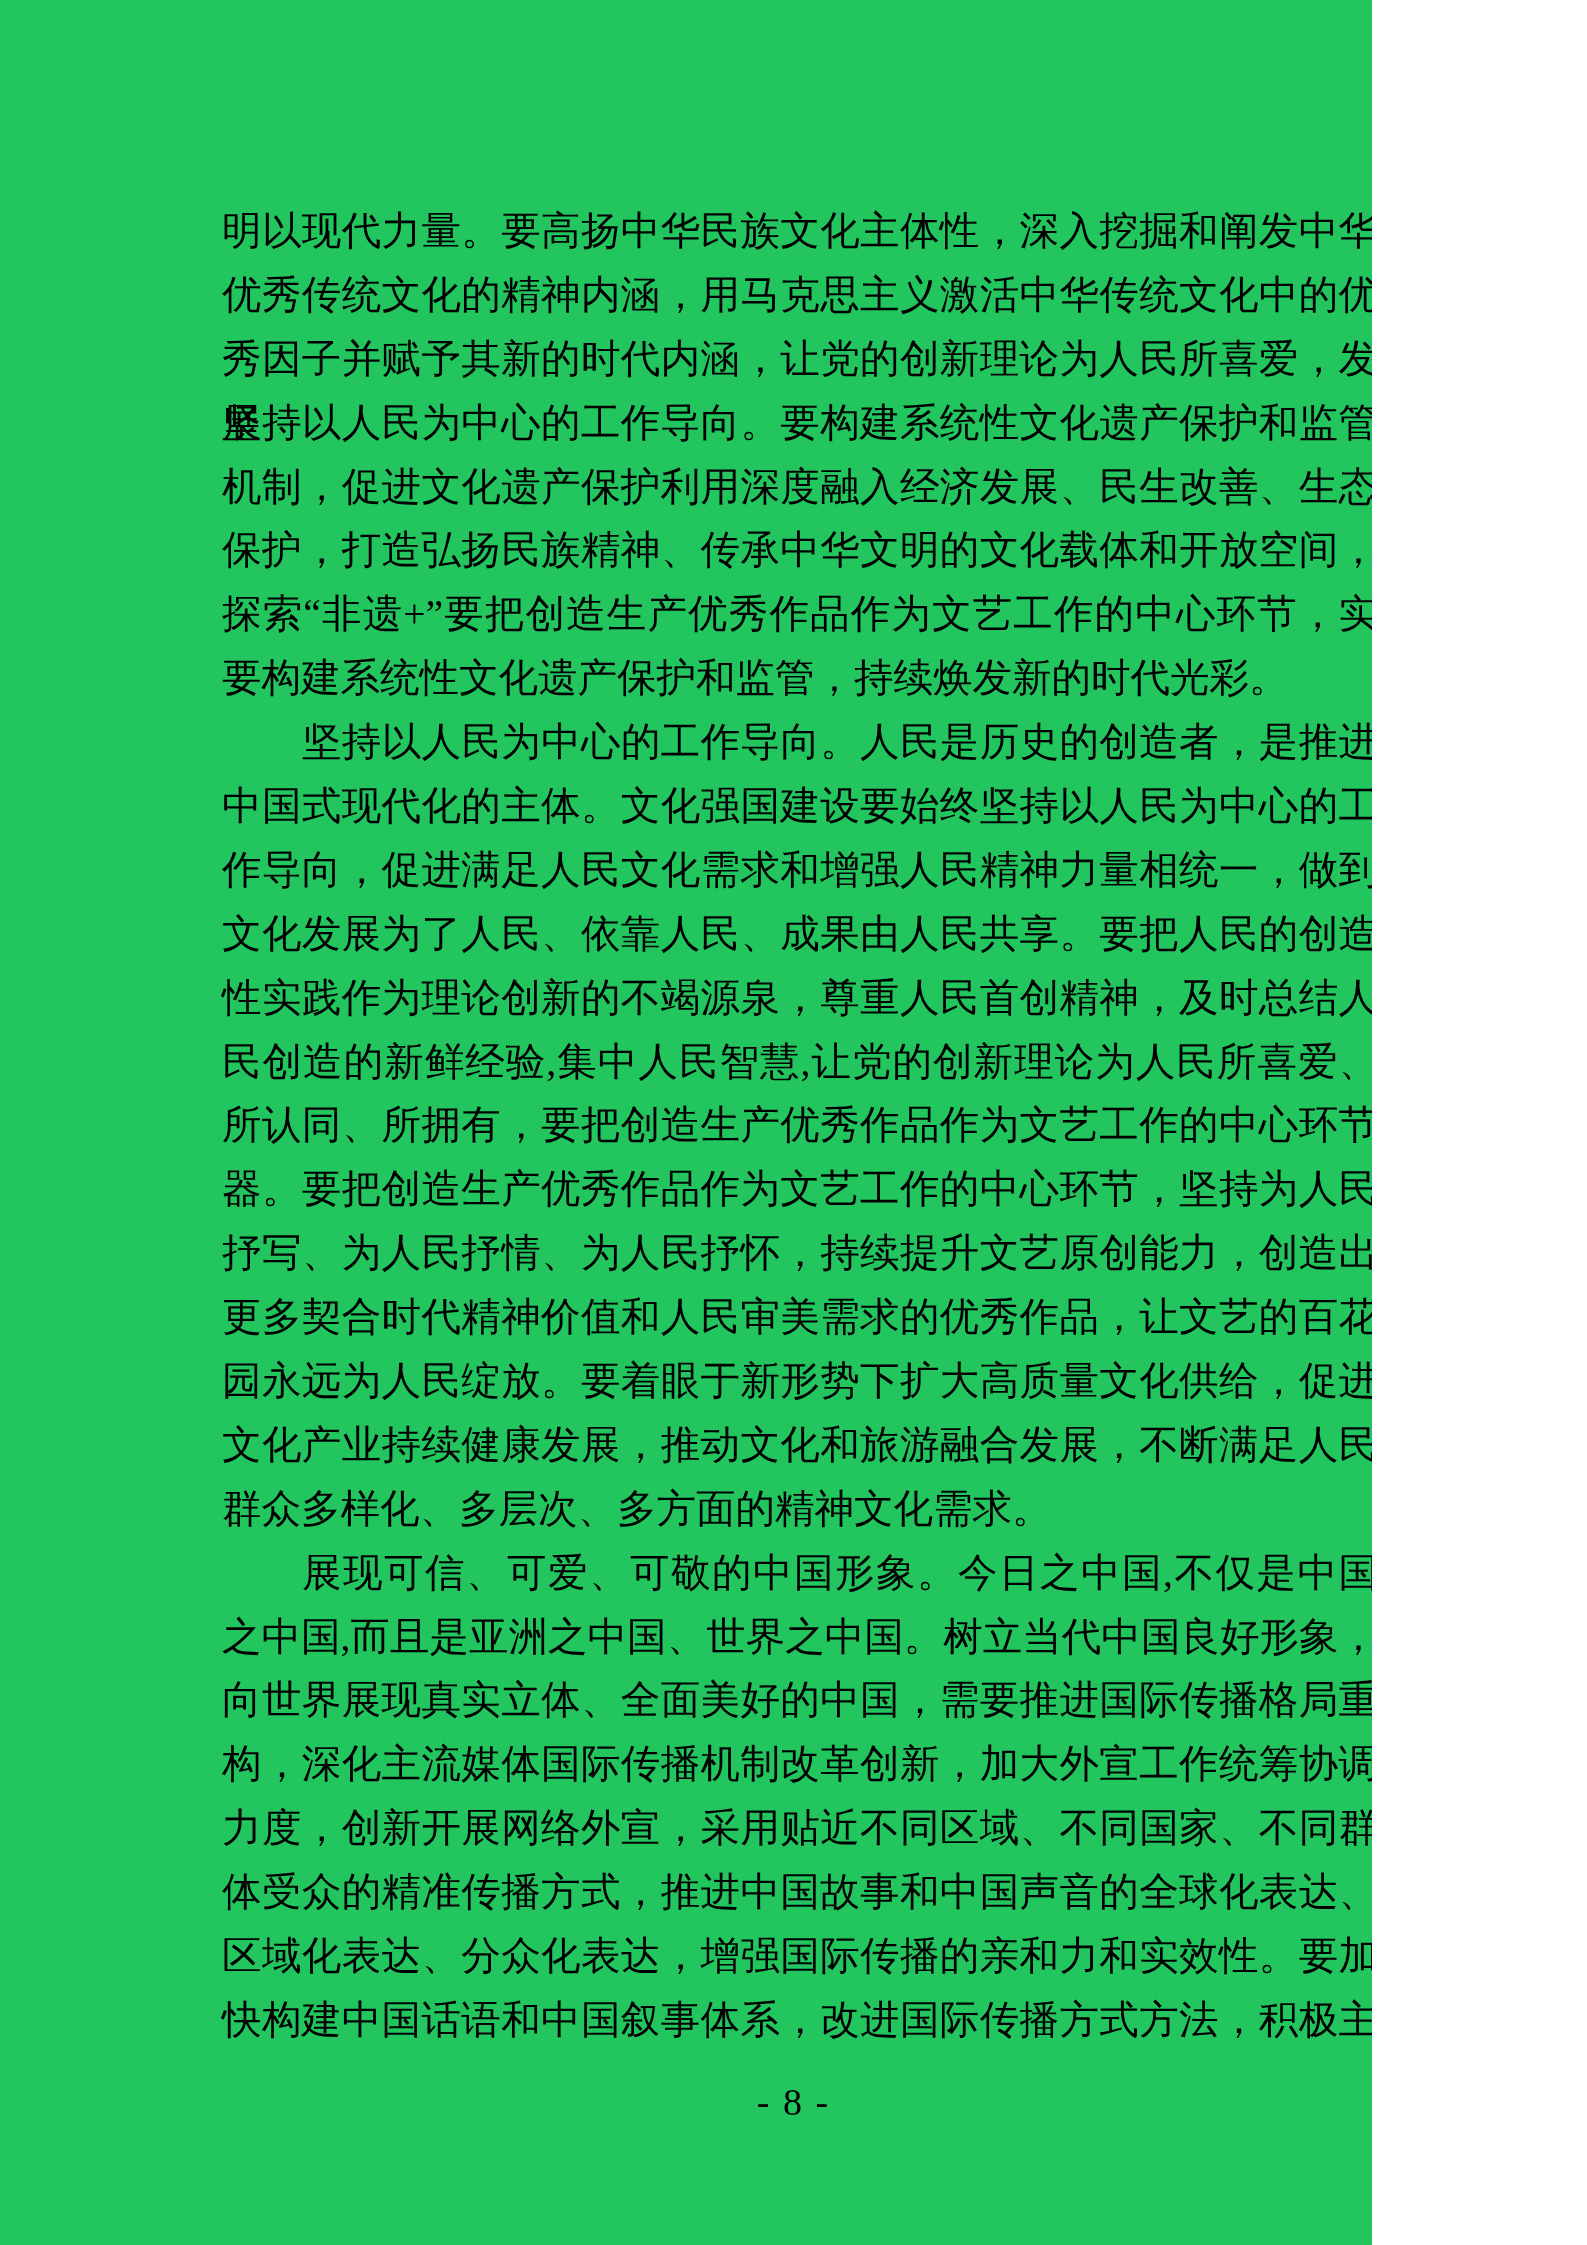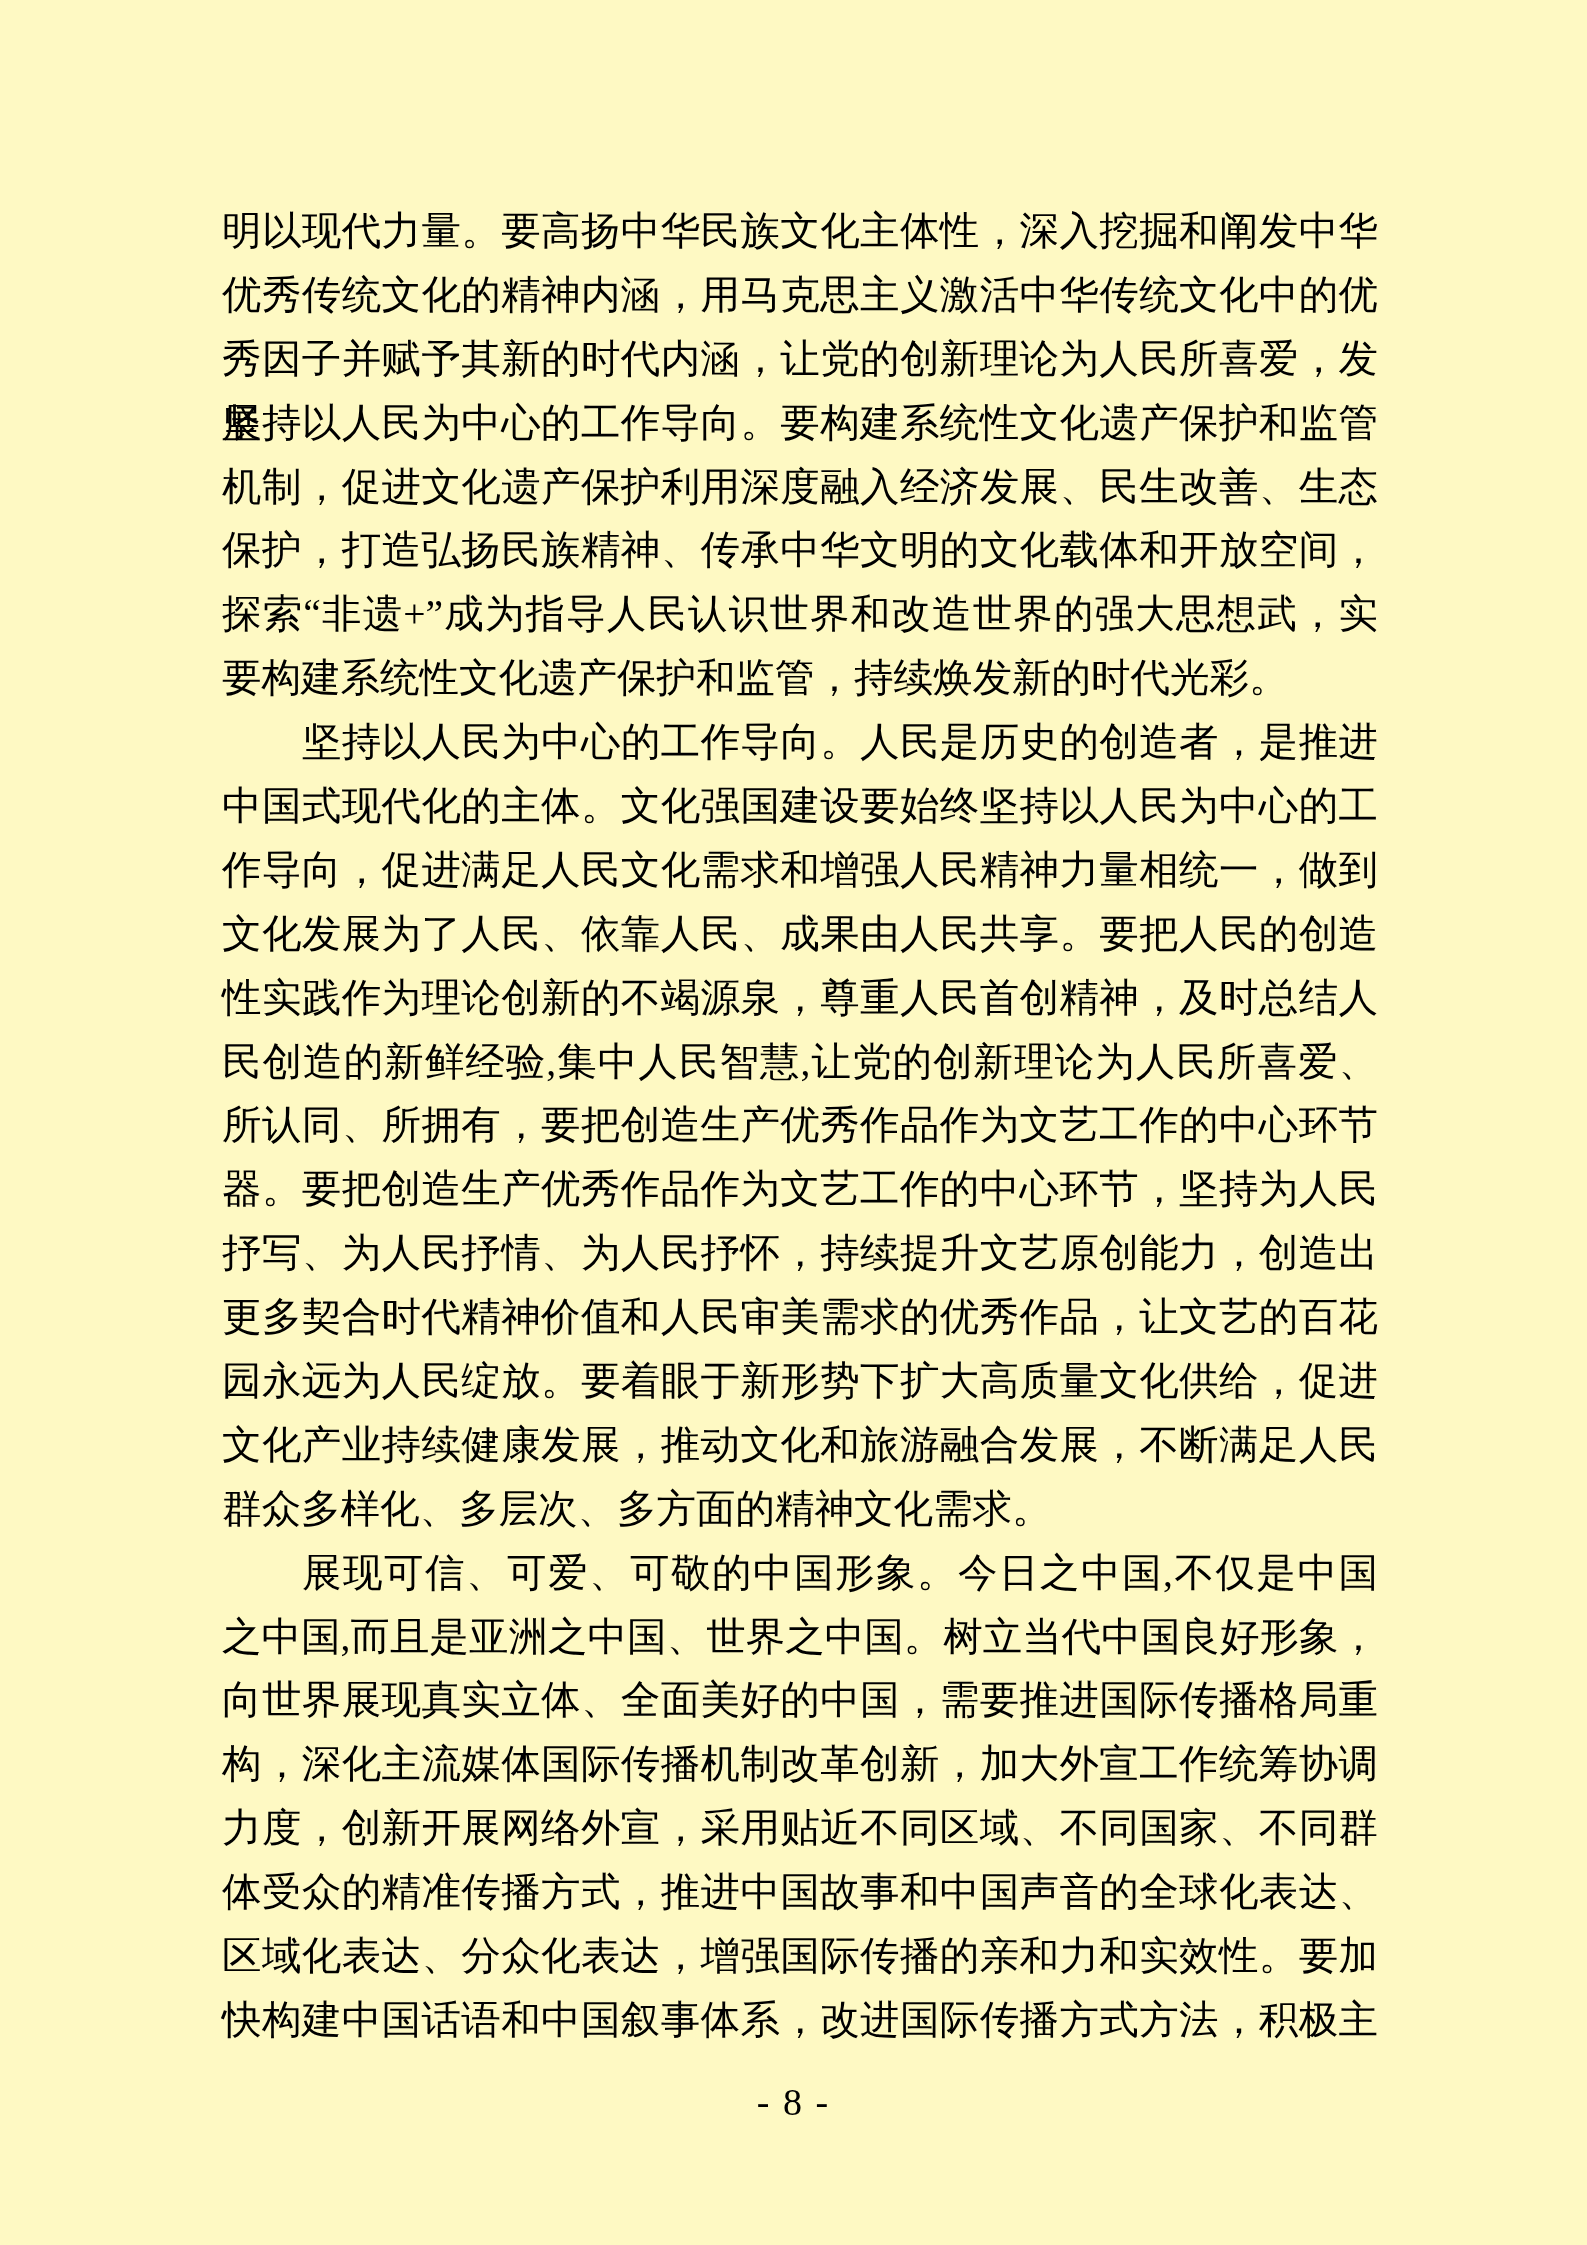--- a/index.html
+++ b/index.html
@@ -2,23 +2,23 @@
 <html><head>
 <meta charset="utf-8">
 <style>
   html, body {
     margin: 0;
     padding: 0;
     background: #ffffff;
   }
   .page {
     position: relative;
-    width: 1587px;
+    width: 1372px;
     height: 2245px;
-    background: #fef9c3;
+    background: #22c55e;
     overflow: hidden;
     font-family: "Liberation Serif", "DejaVu Serif", serif;
     color: #000000;
   }
   .textblock {
     position: absolute;
     left: 222px;
     top: 200px;
     width: 1156px;
     font-size: 39.5px;
@@ -54,21 +54,21 @@
 <body>
 
 <div class="page">
   <div class="textblock" id="textblock">
       <div class="text-line">明以现代力量。要高扬中华民族文化主体性，深入挖掘和阐发中华</div>
       <div class="text-line">优秀传统文化的精神内涵，用马克思主义激活中华传统文化中的优</div>
       <div class="text-line">秀因子并赋予其新的时代内涵，让党的创新理论为人民所喜爱，发展</div>
       <div class="text-line">坚持以人民为中心的工作导向。要构建系统性文化遗产保护和监管</div>
       <div class="text-line">机制，促进文化遗产保护利用深度融入经济发展、民生改善、生态</div>
       <div class="text-line">保护，打造弘扬民族精神、传承中华文明的文化载体和开放空间，</div>
-      <div class="text-line">探索“非遗+”成为指导人民认识世界和改造世界的强大思想武，实</div>
+      <div class="text-line">探索“非遗+”要把创造生产优秀作品作为文艺工作的中心环节，实</div>
       <div class="text-line para-end">要构建系统性文化遗产保护和监管，持续焕发新的时代光彩。</div>
       <div class="text-line indent">坚持以人民为中心的工作导向。人民是历史的创造者，是推进</div>
       <div class="text-line">中国式现代化的主体。文化强国建设要始终坚持以人民为中心的工</div>
       <div class="text-line">作导向，促进满足人民文化需求和增强人民精神力量相统一，做到</div>
       <div class="text-line">文化发展为了人民、依靠人民、成果由人民共享。要把人民的创造</div>
       <div class="text-line">性实践作为理论创新的不竭源泉，尊重人民首创精神，及时总结人</div>
       <div class="text-line">民创造的新鲜经验,集中人民智慧,让党的创新理论为人民所喜爱、</div>
       <div class="text-line">所认同、所拥有，要把创造生产优秀作品作为文艺工作的中心环节</div>
       <div class="text-line">器。要把创造生产优秀作品作为文艺工作的中心环节，坚持为人民</div>
       <div class="text-line">抒写、为人民抒情、为人民抒怀，持续提升文艺原创能力，创造出</div>

